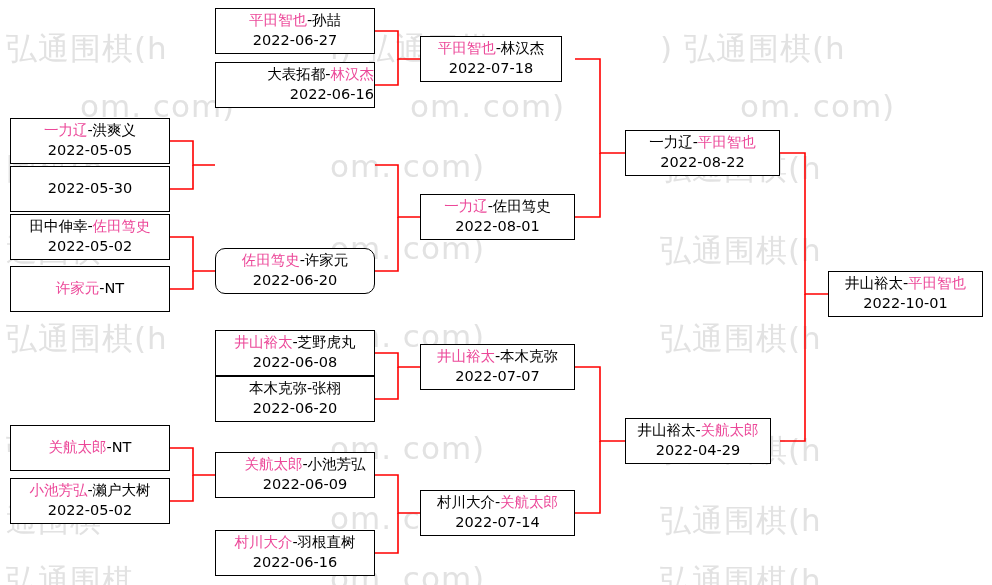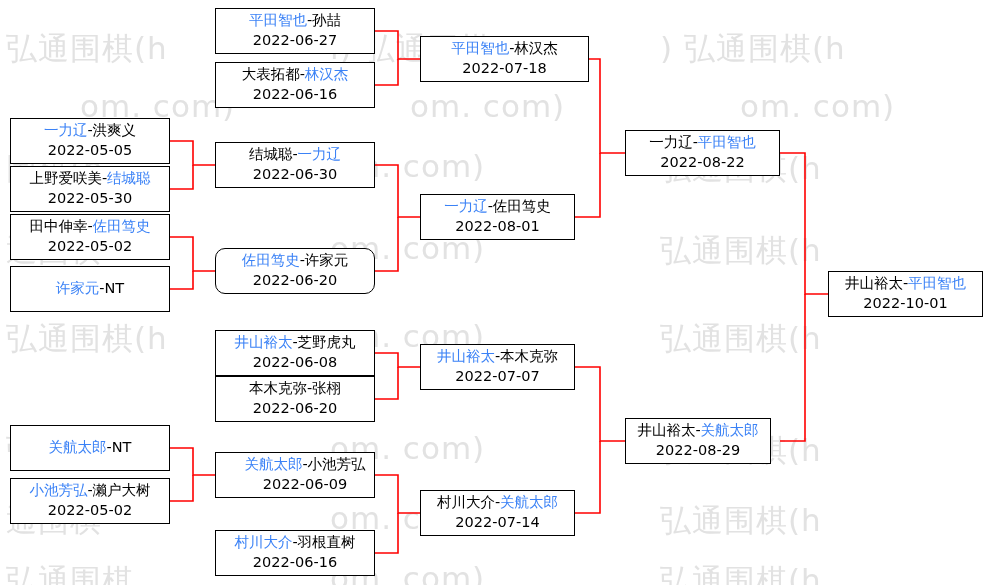--- a/index.html
+++ b/index.html
@@ -53,21 +53,21 @@
     flex-direction: column;
     align-items: center;
     justify-content: center;
     font-size: 14.5px;
     line-height: 1.35;
     color: #000000;
     white-space: nowrap;
   }
   .node .ln1 { display: block; }
   .node .ln2 { display: block; }
-  .r { color: #3b82f6; }
+  .r { color: #ec4899; }
   .k { color: #000000; }
 </style>
 </head>
 <body>
 
 <div id="stage">
 
   <div class="wm-layer" id="wm-layer">
       <div class="wm" style="left: 6px; top: 28px;">弘通围棋(h</div>
       <div class="wm" style="left: 330px; top: 28px;">i) 弘通围棋(h</div>
@@ -128,47 +128,42 @@
       <path d="M575,513 L600,513 L600,441"></path>
 
       <path d="M780,441 L805,441 L805,294"></path>
     </g>
   </svg>
 
 <div class="node" style="left: 215px; top: 8px; width: 160px; height: 46px;">
       <span class="ln1"><span class="r">平田智也</span><span class="k">-</span><span class="k">孙喆</span></span>
       <span class="ln2 k">2022-06-27</span>
     </div>
-    <div class="node" style="left: 215px; top: 62px; width: 160px; height: 46px;">
+    <div class="node" style="left: 215px; top: 62px; width: 160px; height: 46px; align-items: flex-end;">
       <span class="ln1"><span class="k">大表拓都</span><span class="k">-</span><span class="r">林汉杰</span></span>
       <span class="ln2 k">2022-06-16</span>
     </div>
-    <div class="node" style="left: 420px; top: 36px; width: 169px; height: 46px;">
+    <div class="node" style="left: 420px; top: 36px; width: 142px; height: 46px;">
       <span class="ln1"><span class="r">平田智也</span><span class="k">-</span><span class="k">林汉杰</span></span>
       <span class="ln2 k">2022-07-18</span>
     </div>
     <div class="node" style="left: 10px; top: 118px; width: 160px; height: 46px;">
       <span class="ln1"><span class="r">一力辽</span><span class="k">-</span><span class="k">洪爽义</span></span>
       <span class="ln2 k">2022-05-05</span>
     </div>
     <div class="node" style="left: 10px; top: 166px; width: 160px; height: 46px;">
-      <span class="ln1"><span class="k">上野爱咲美</span><span class="k">-</span><span class="r">结城聪</span></span>
       <span class="ln2 k">2022-05-30</span>
     </div>
     <div class="node" style="left: 10px; top: 214px; width: 160px; height: 46px;">
       <span class="ln1"><span class="k">田中伸幸</span><span class="k">-</span><span class="r">佐田笃史</span></span>
       <span class="ln2 k">2022-05-02</span>
     </div>
     <div class="node" style="left: 10px; top: 266px; width: 160px; height: 46px;">
       <span class="ln1"><span class="r">许家元</span><span class="k">-</span><span class="k">NT</span></span>
     </div>
-    <div class="node" style="left: 215px; top: 142px; width: 160px; height: 46px;">
-      <span class="ln1"><span class="k">结城聪</span><span class="k">-</span><span class="r">一力辽</span></span>
-      <span class="ln2 k">2022-06-30</span>
-    </div>
     <div class="node" style="left: 215px; top: 248px; width: 160px; height: 46px; border-radius: 10px;">
       <span class="ln1"><span class="r">佐田笃史</span><span class="k">-</span><span class="k">许家元</span></span>
       <span class="ln2 k">2022-06-20</span>
     </div>
     <div class="node" style="left: 420px; top: 194px; width: 155px; height: 46px;">
       <span class="ln1"><span class="r">一力辽</span><span class="k">-</span><span class="k">佐田笃史</span></span>
       <span class="ln2 k">2022-08-01</span>
     </div>
     <div class="node" style="left: 625px; top: 130px; width: 155px; height: 46px; text-align: right;">
       <span class="ln1"><span class="k">一力辽</span><span class="k">-</span><span class="r">平田智也</span></span>
@@ -200,19 +195,19 @@
     <div class="node" style="left: 215px; top: 530px; width: 160px; height: 46px;">
       <span class="ln1"><span class="r">村川大介</span><span class="k">-</span><span class="k">羽根直树</span></span>
       <span class="ln2 k">2022-06-16</span>
     </div>
     <div class="node" style="left: 420px; top: 490px; width: 155px; height: 46px;">
       <span class="ln1"><span class="k">村川大介</span><span class="k">-</span><span class="r">关航太郎</span></span>
       <span class="ln2 k">2022-07-14</span>
     </div>
     <div class="node" style="left: 625px; top: 418px; width: 146px; height: 46px;">
       <span class="ln1"><span class="k">井山裕太</span><span class="k">-</span><span class="r">关航太郎</span></span>
-      <span class="ln2 k">2022-08-29</span>
+      <span class="ln2 k">2022-04-29</span>
     </div>
     <div class="node" style="left: 828px; top: 271px; width: 155px; height: 46px;">
       <span class="ln1"><span class="k">井山裕太</span><span class="k">-</span><span class="r">平田智也</span></span>
       <span class="ln2 k">2022-10-01</span>
     </div>
   </div>
 
 </body></html>

